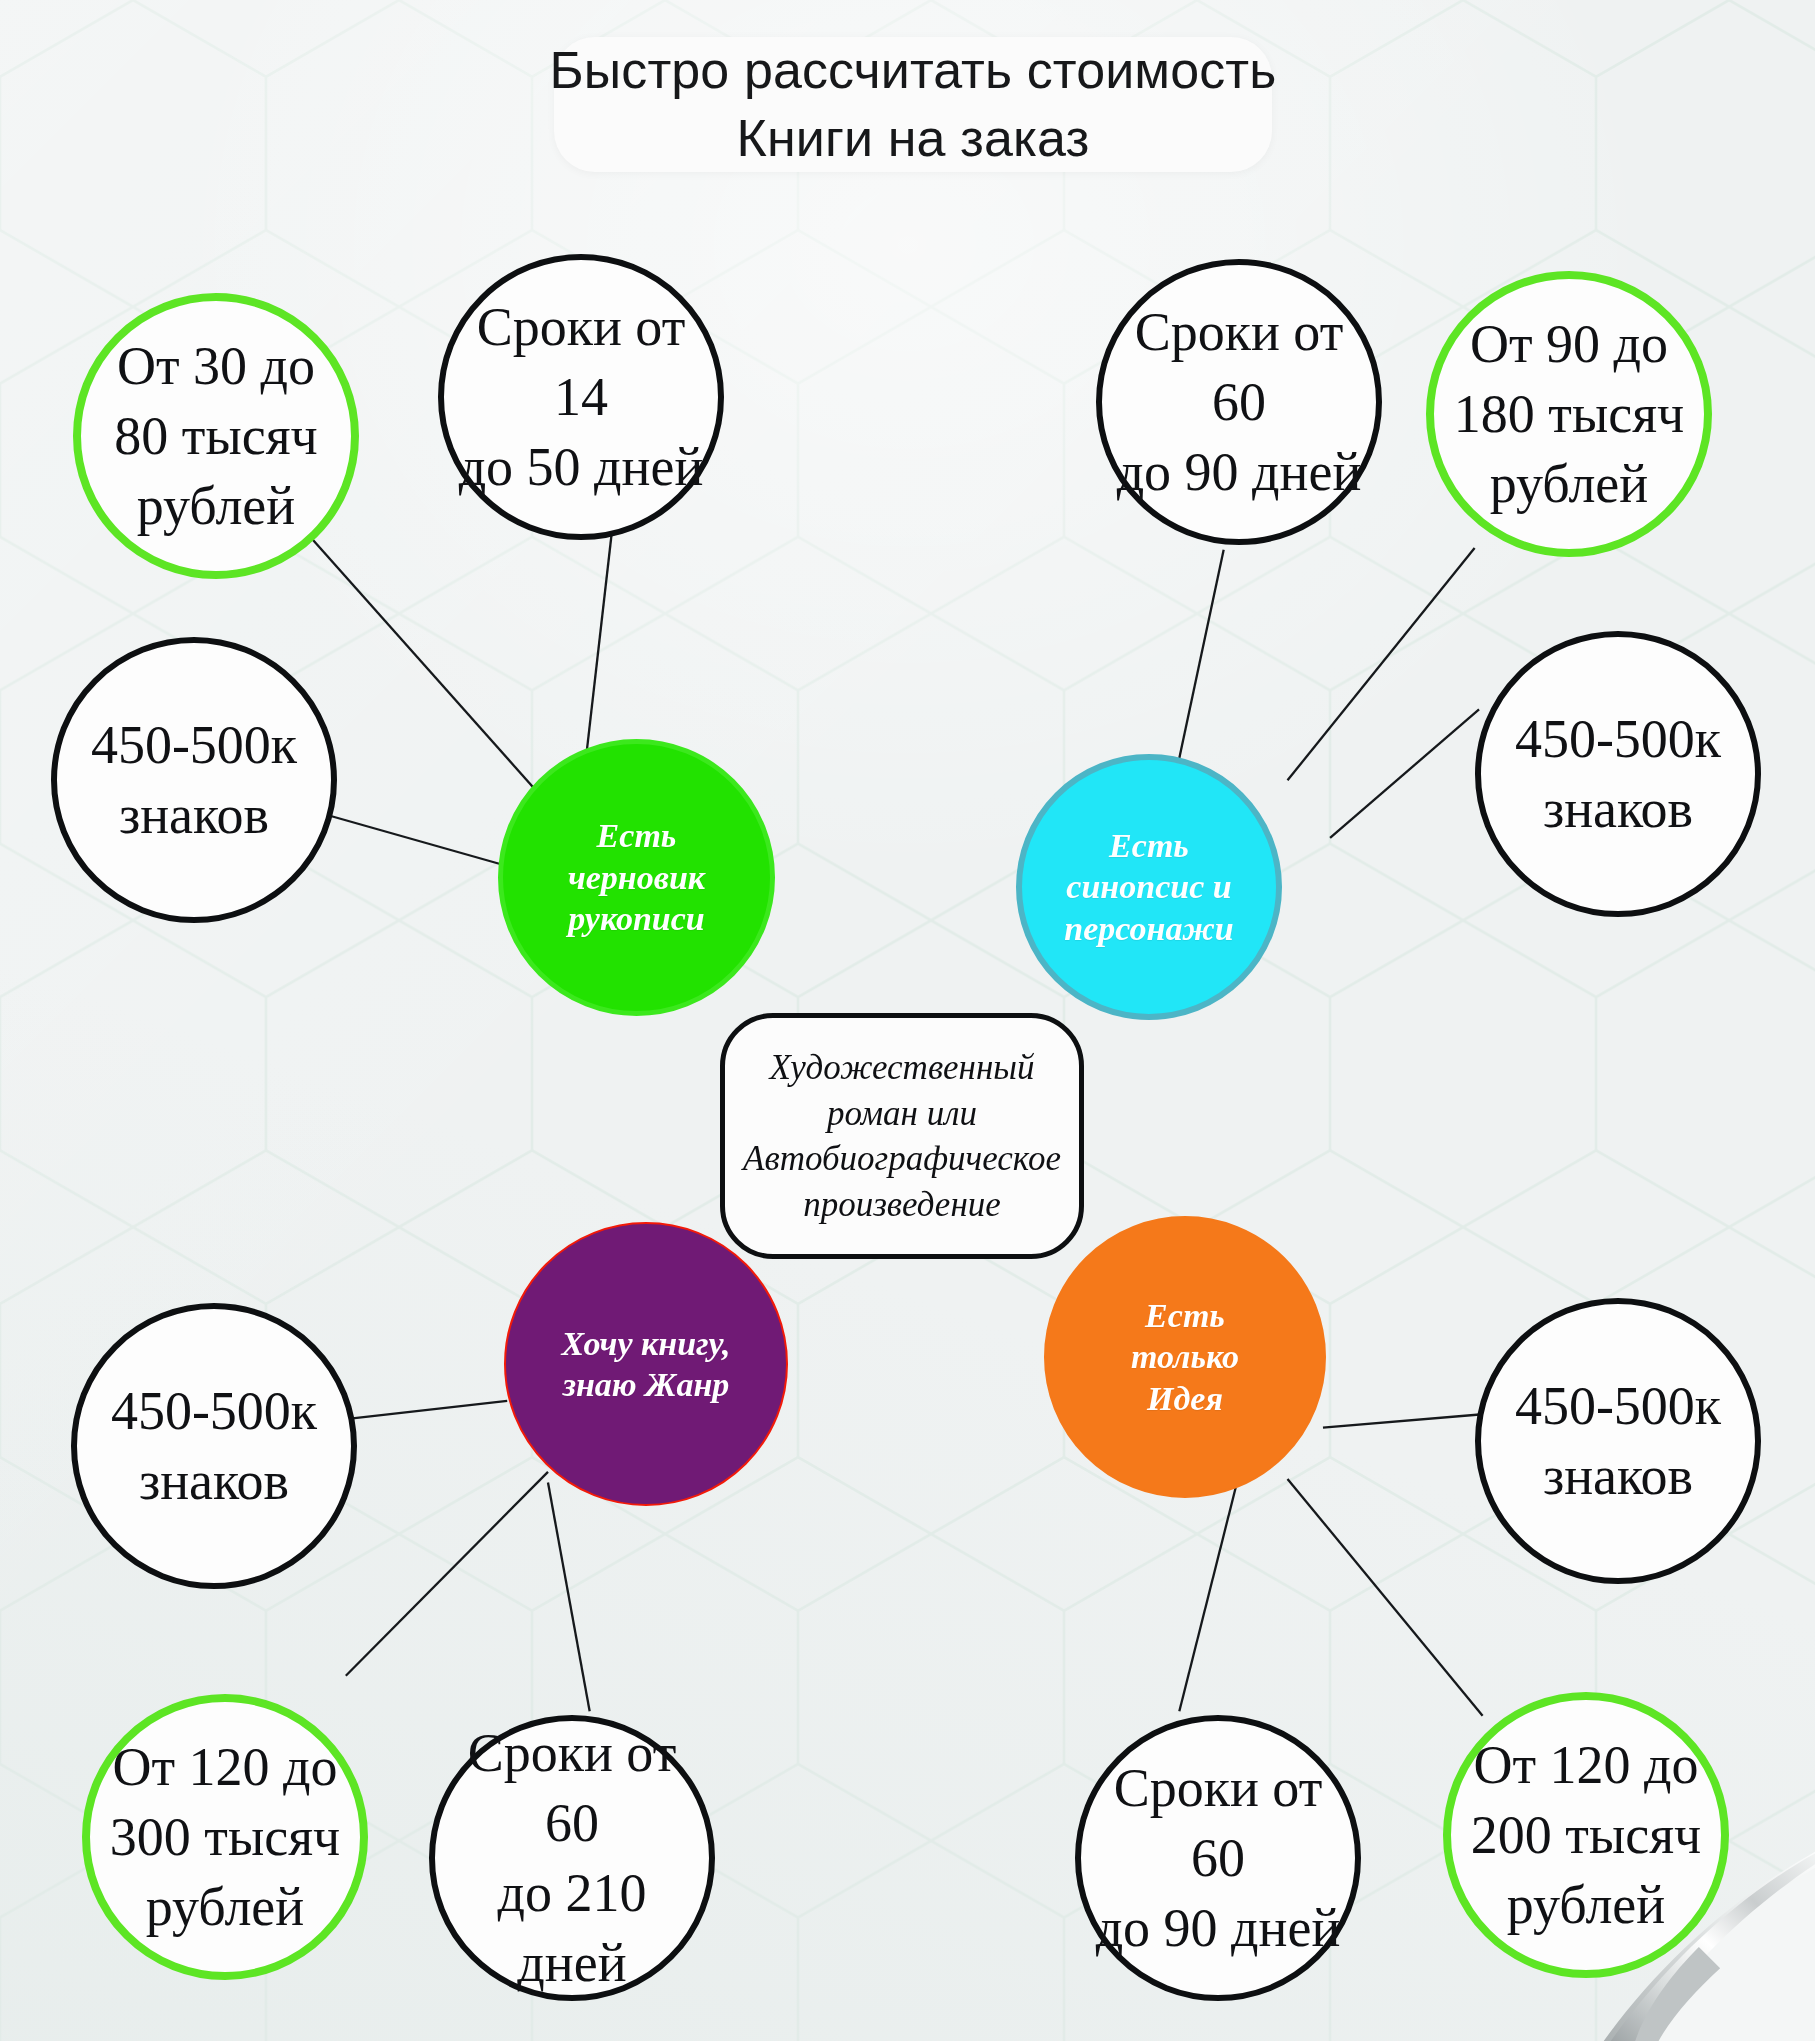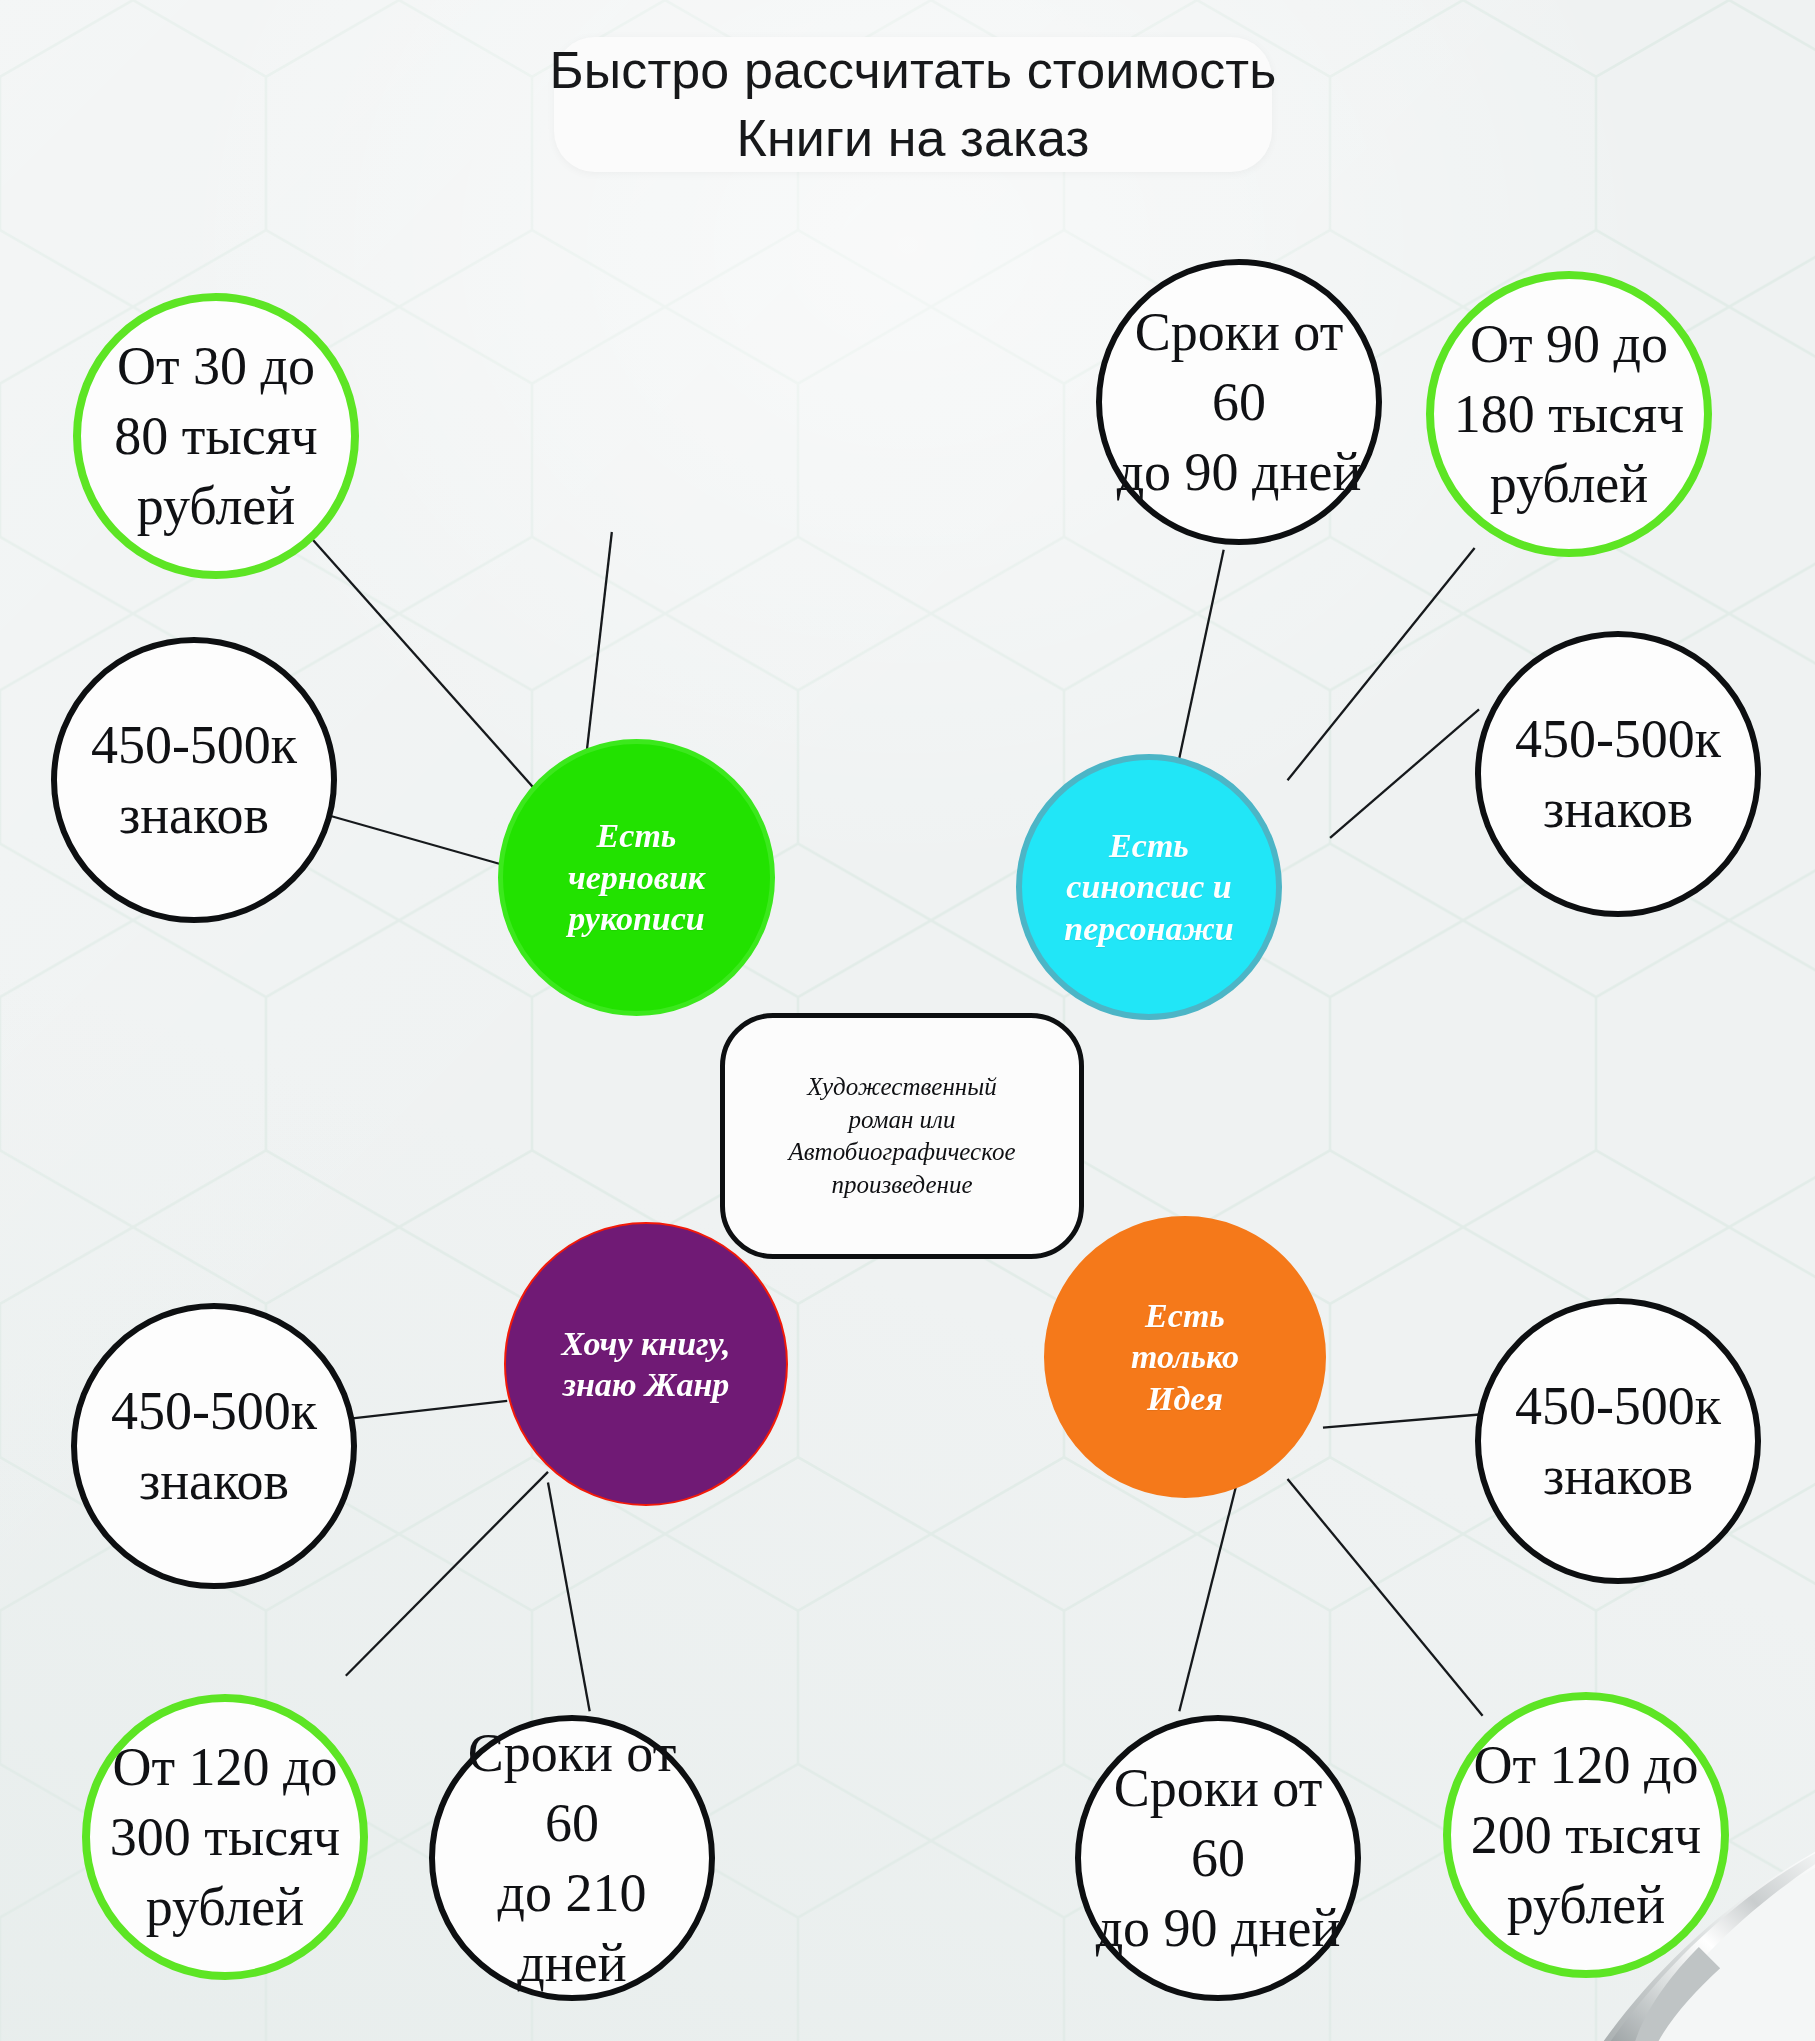--- a/index.html
+++ b/index.html
@@ -119,21 +119,21 @@
     z-index: 4;
     box-sizing: border-box;
     background: #fcfcfc;
     border: 5.3px solid #0d0f11;
     border-radius: 53px;
     display: flex;
     align-items: center;
     justify-content: center;
     text-align: center;
     font-style: italic;
-    font-size: 25px;
+    font-size: 35px;
     line-height: 1.30;
     color: #0f1013;
   }
   .center-box .cline { display: block; white-space: nowrap; }
 
   
   #page-curl {
     position: absolute;
     right: 0;
     bottom: 0;
@@ -188,20 +188,26 @@
   </div>
 
   <div class="node leaf ring-green" style="left:73px; top:293px; width:286px; height:286px;">
     <div class="ntext">
       <div>От 30 до</div>
       <div>80 тысяч</div>
       <div>рублей</div>
     </div>
   </div>
 
+  <div class="node leaf" style="left:438px; top:254px; width:286px; height:286px;">
+    <div class="ntext">
+      <div>Сроки от 14</div>
+      <div>до 50 дней</div>
+    </div>
+  </div>
 
   <div class="node leaf" style="left:51px; top:637px; width:286px; height:286px;">
     <div class="ntext">
       <div>450-500к</div>
       <div>знаков</div>
     </div>
   </div>
 
   <div class="node leaf" style="left:1096px; top:259px; width:286px; height:286px;">
     <div class="ntext">

